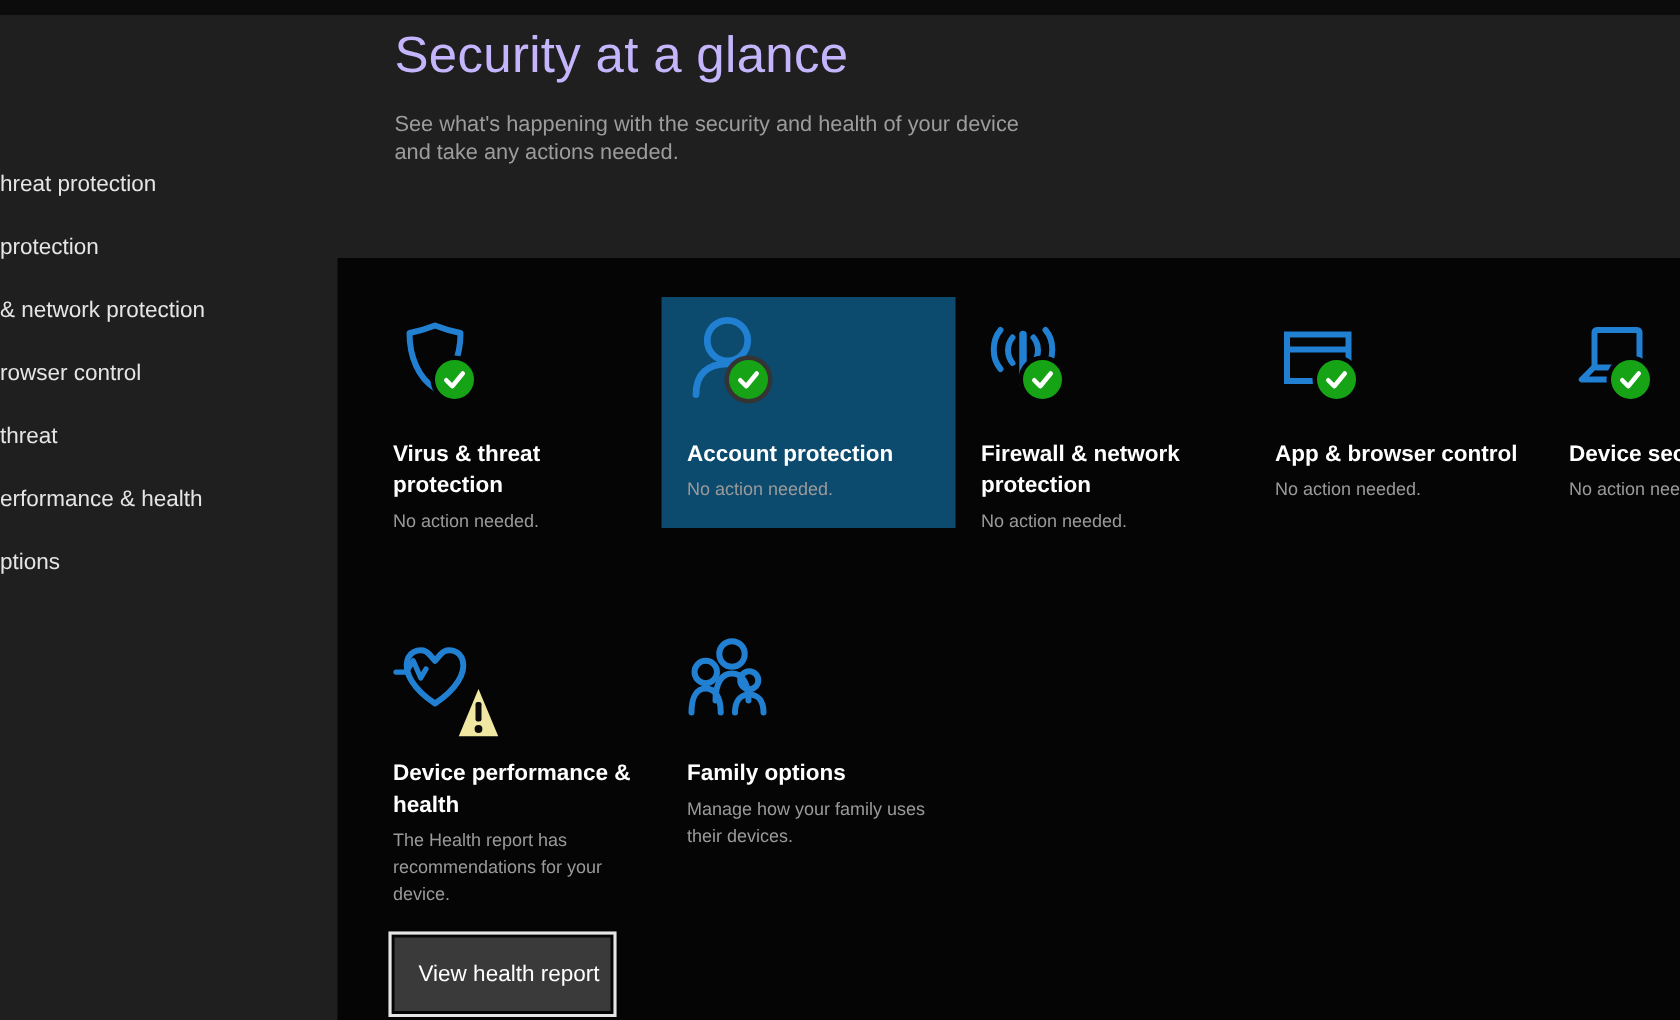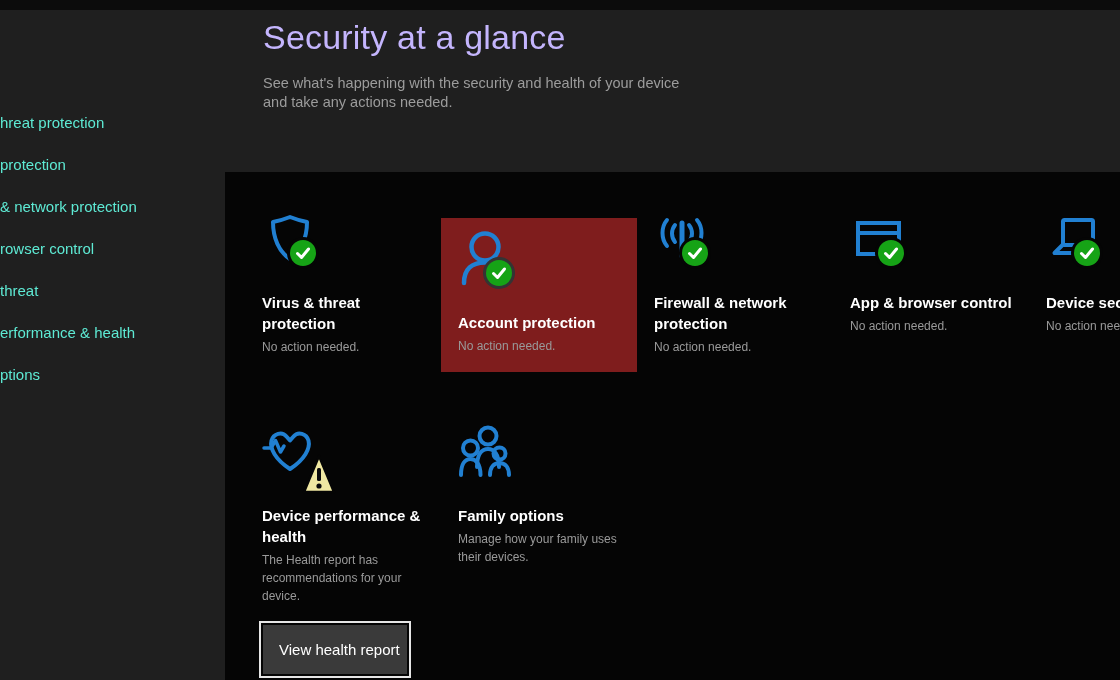--- a/index.html
+++ b/index.html
@@ -16,21 +16,21 @@
     position: absolute; left: 0; top: 0; width: 1120px; height: 10px;
     background: #0c0c0c;
   }
 
   
   .sidebar {
     position: absolute; left: 0; top: 113px; width: 230px;
   }
   .sidebar-item {
     height: 20px; line-height: 20px; margin-bottom: 22px;
-    font-size: 15px; color: #5eead4; white-space: nowrap; cursor: pointer;
+    font-size: 15px; color: #e5e5e5; white-space: nowrap; cursor: pointer;
   }
 
   
   .page-title {
     position: absolute; left: 263px; top: 18px;
     font-size: 34px; font-weight: 300; letter-spacing: 0.2px; color: #c4b5fd;
   }
   .page-subtitle {
     position: absolute; left: 263px; top: 74px; max-width: 436px;
     font-size: 14.5px; line-height: 19px; color: #9c9c9c;
@@ -40,21 +40,21 @@
   .content-pane {
     position: absolute; left: 225px; top: 172px; width: 895px; height: 508px;
     background: #050505;
   }
 
   
   .tile {
     position: absolute; width: 196px; height: 154px;
     padding: 12px 16px 12px 17px; cursor: pointer;
   }
-  .tile.highlighted { background: #7f1d1d; margin-top: 20px; }
+  .tile.highlighted { background: #0c4a6e; }
   .tile.tall { height: 269px; }
   .icon-wrap { position: relative; width: 56px; height: 56px; margin-bottom: 26px; }
   .tile-title {
     font-size: 15px; font-weight: 600; line-height: 21px; color: #ffffff;
   }
   .tile-status {
     margin-top: 4px; font-size: 12px; line-height: 18px; color: #9a9a9a;
   }
 
   .badge {

